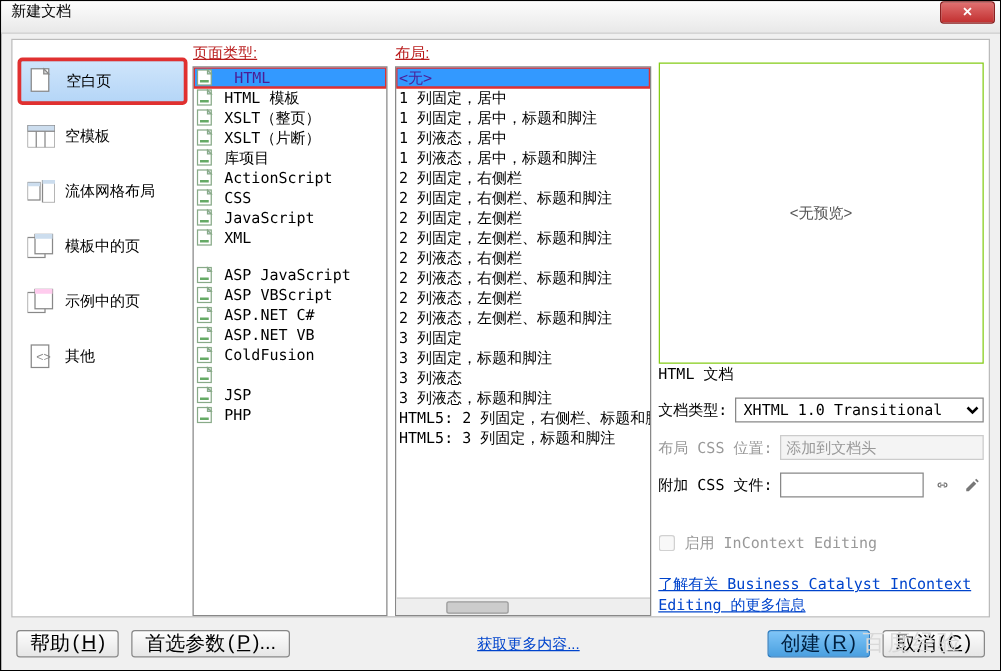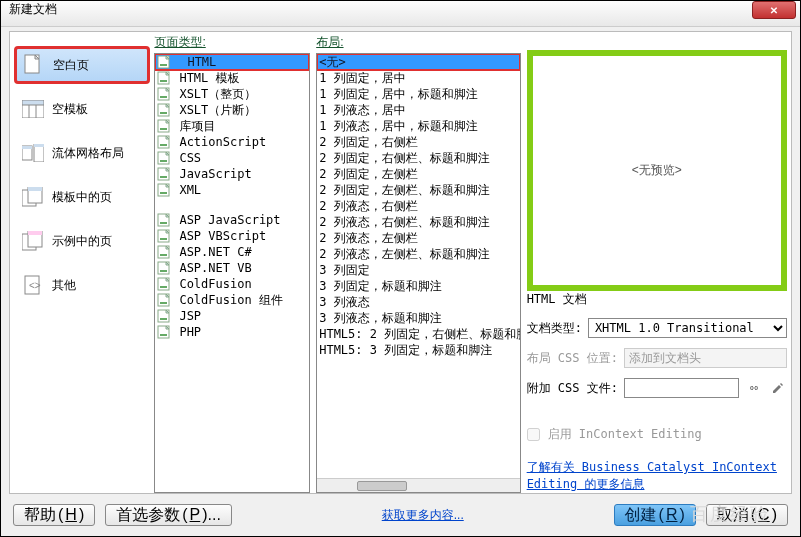--- a/index.html
+++ b/index.html
@@ -8,35 +8,35 @@
 .titlebar { height: 26px; background: linear-gradient(#fdfdfd, #e8e8e8); border-bottom: 1px solid #ccc; display: flex; align-items: flex-start; padding: 0 4px; }
 .titlebar-title { flex: 1; padding-left: 4px; color: #000; }
 .close-btn { width: 44px; height: 18px; background: linear-gradient(#e07070, #c23030); border: 1px solid #8a2020; border-radius: 3px; color: #fff; display: flex; align-items: center; justify-content: center; font-size: 10px; font-weight: bold; cursor: pointer; }
 .content { position: absolute; top: 30px; left: 8px; right: 8px; bottom: 42px; background: #fff; border: 1px solid #bbb; display: flex; }
 .left-pane { width: 148px; padding: 16px 6px 6px 6px; }
 .left-item { display: flex; align-items: center; height: 34px; padding: 2px 6px; margin-bottom: 10px; cursor: pointer; gap: 8px; }
 .left-item.selected { background: linear-gradient(#cfe5fb, #b5d6f7); border: 1px solid #8ab4e0; border-radius: 2px; }
 .left-item.highlight { outline: 3px solid #e03030; outline-offset: -1px; }
 .left-icon { width: 22px; height: 22px; display: flex; align-items: center; justify-content: center; flex: 0 0 22px; }
 .center-pane { width: 160px; display: flex; flex-direction: column; }
-.pane-label { padding: 2px 0 2px 0; color: #14532d; }
+.pane-label { padding: 2px 0 2px 0; color: #b91c1c; }
 .pane-label-u { text-decoration: underline; }
 .listbox { flex: 1; border: 1px solid #888; background: #fff; overflow-y: auto; font-family: SimSun, monospace; }
 .list-item { display: flex; align-items: center; height: 16px; padding: 0 2px; white-space: nowrap; gap: 6px; cursor: pointer; }
-.list-item.selected { background: #3399ff; color: #0f172a; gap: 14px; }
+.list-item.selected { background: #3399ff; color: #4c1d95; gap: 14px; }
 .list-item.highlight { outline: 2px solid #e03030; outline-offset: -1px; }
 .list-spacer { height: 14px; }
 .file-icon { width: 16px; height: 14px; flex: 0 0 16px; }
 .layout-pane { width: 210px; display: flex; flex-direction: column; margin-left: 6px; }
 .layout-list { flex: 1; border: 1px solid #888; background: #fff; overflow: hidden; font-family: SimSun, monospace; position: relative; }
 .layout-scroll { position: absolute; inset: 0 0 14px 0; overflow: hidden; }
 .hscroll { position: absolute; bottom: 0; left: 0; right: 0; height: 14px; background: #eee; border-top: 1px solid #ccc; display: flex; align-items: center; }
 .hscroll-thumb { width: 50px; height: 10px; background: #ccc; border: 1px solid #999; border-radius: 2px; margin-left: 40px; }
 .right-pane { flex: 1; display: flex; flex-direction: column; margin-left: 6px; padding-right: 4px; }
-.preview-box { height: 244px; border: 6px solid #84cc16; background: #fff; margin-top: 18px; display: flex; align-items: center; justify-content: center; color: #555; }
+.preview-box { height: 244px; border: 1px solid #84cc16; background: #fff; margin-top: 18px; display: flex; align-items: center; justify-content: center; color: #555; }
 .right-info { font-family: SimSun, monospace; display: flex; flex-direction: column; gap: 10px; }
 .field-row { display: flex; align-items: center; gap: 6px; }
 .field-label { white-space: nowrap; text-align: right; }
 .field-label.disabled { color: #999; }
 .select { flex: 1; height: 20px; border: 1px solid #888; background: #fff; font-size: 12px; font-family: SimSun, monospace; padding: 0 2px; }
 .input-readonly { flex: 1; height: 20px; border: 1px solid #ccc; background: #f4f4f4; color: #999; font-size: 12px; padding: 0 4px; font-family: SimSun, monospace; }
 .attach-row { display: flex; align-items: center; gap: 6px; }
 .attach-box { flex: 1; height: 20px; border: 1px solid #888; background: #fff; }
 .small-icon-btn { width: 18px; height: 18px; display: flex; align-items: center; justify-content: center; cursor: pointer; color: #777; }
 .checkbox-row { display: flex; align-items: center; gap: 8px; margin-top: 18px; }
@@ -273,21 +273,20 @@
             <span>ColdFusion</span>
           </div>
           <div class="list-item">
             <span class="file-icon">
               <svg width="16" height="14" viewBox="0 0 16 14">
                 <rect x="1" y="1" width="11" height="12" fill="#fff" stroke="#8a8"></rect>
                 <path d="M9 1 L12 4 L9 4 Z" fill="#cde" stroke="#8a8"></path>
                 <rect x="3" y="9" width="7" height="2" fill="#6a6"></rect>
               </svg>
             </span>
-            <span>ColdFusion 组件</span>
           </div>
           <div class="list-item">
             <span class="file-icon">
               <svg width="16" height="14" viewBox="0 0 16 14">
                 <rect x="1" y="1" width="11" height="12" fill="#fff" stroke="#8a8"></rect>
                 <path d="M9 1 L12 4 L9 4 Z" fill="#cde" stroke="#8a8"></path>
                 <rect x="3" y="9" width="7" height="2" fill="#6a6"></rect>
               </svg>
             </span>
             <span>JSP</span>

